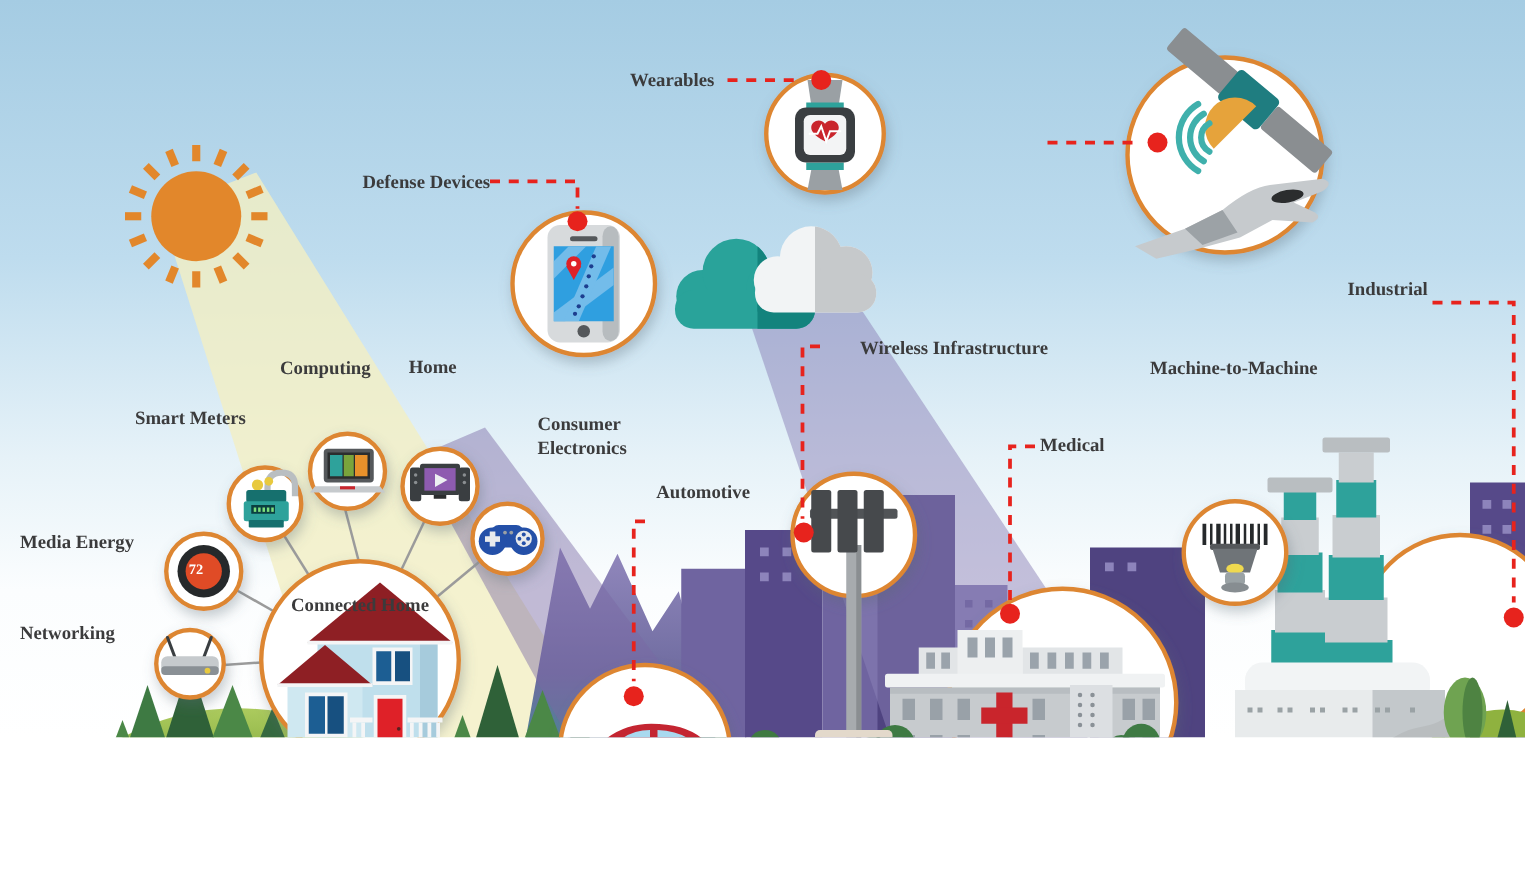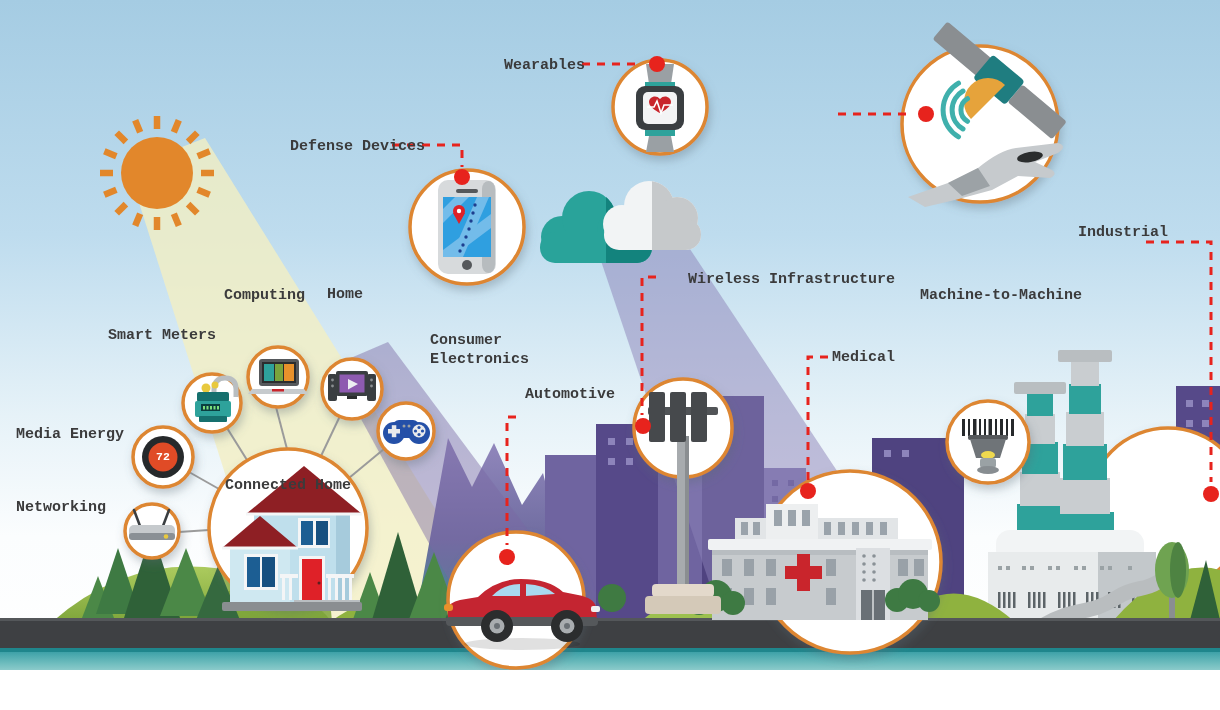--- a/index.html
+++ b/index.html
@@ -1,28 +1,28 @@
 <!DOCTYPE html>
 <html><head>
 <meta charset="utf-8">
 <style>
   html,body{margin:0;padding:0;background:#fff;}
   #canvas{
-    position:relative;width:1220px;height:670px;overflow:hidden;
-    font-family:Liberation Mono, monospace;
+    position:relative;width:1220px;height:590px;overflow:hidden;
+    font-family:Liberation Serif, serif;
     background:linear-gradient(180deg,#A5CCE3 0%,#BEDCEE 35%,#E6F2F8 62%,#FBFDFE 80%,#FFFFFF 100%);
   }
   #scene{position:absolute;left:0;top:0;}
   .label{
     position:absolute;font-size:15px;font-weight:700;color:#3B3B3C;
     line-height:19px;white-space:nowrap;z-index:20;
   }
   .label.center{text-align:center;margin-top:25px;}
   .thermo-value{
-    position:absolute;width:24px;text-align:center;font-size:11.5px;
+    position:absolute;width:24px;font-size:11.5px;
     font-weight:700;color:#fff;z-index:21;
   }
 </style>
 </head>
 <body>
 
 <div id="canvas">
 <svg id="scene" width="1220" height="710" viewBox="0 0 1220 710">
   <defs>
     <linearGradient id="wg" x1="0" y1="0" x2="0" y2="1">

